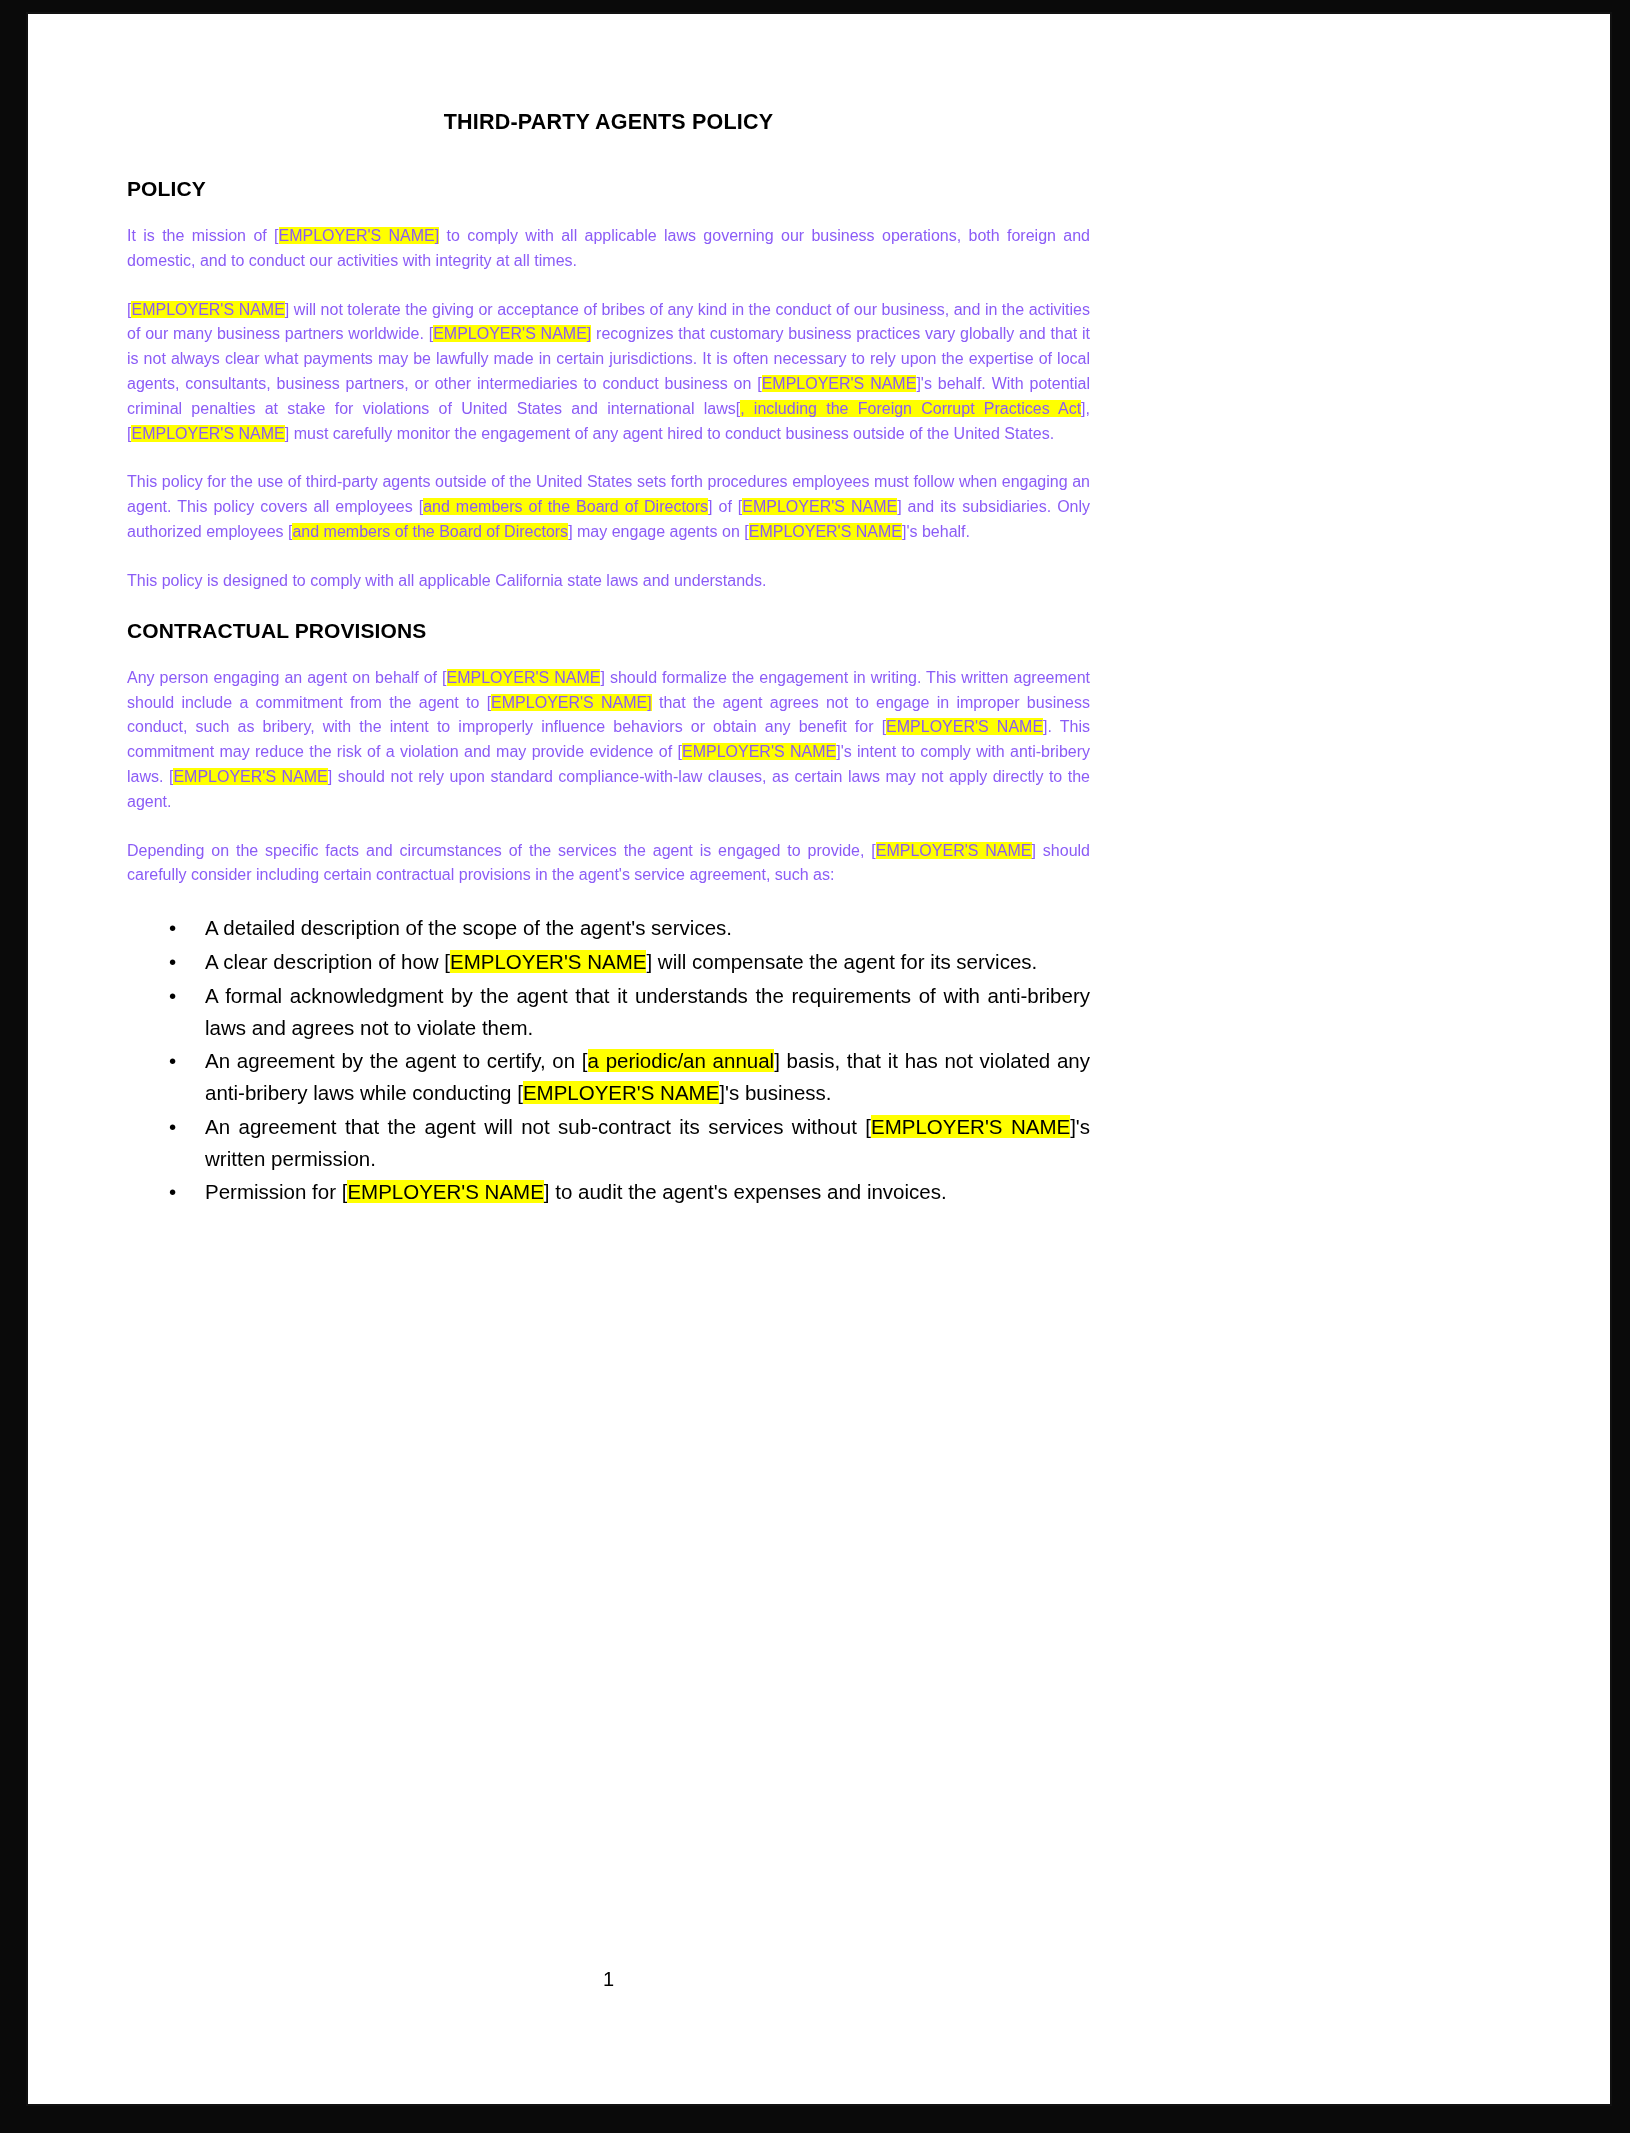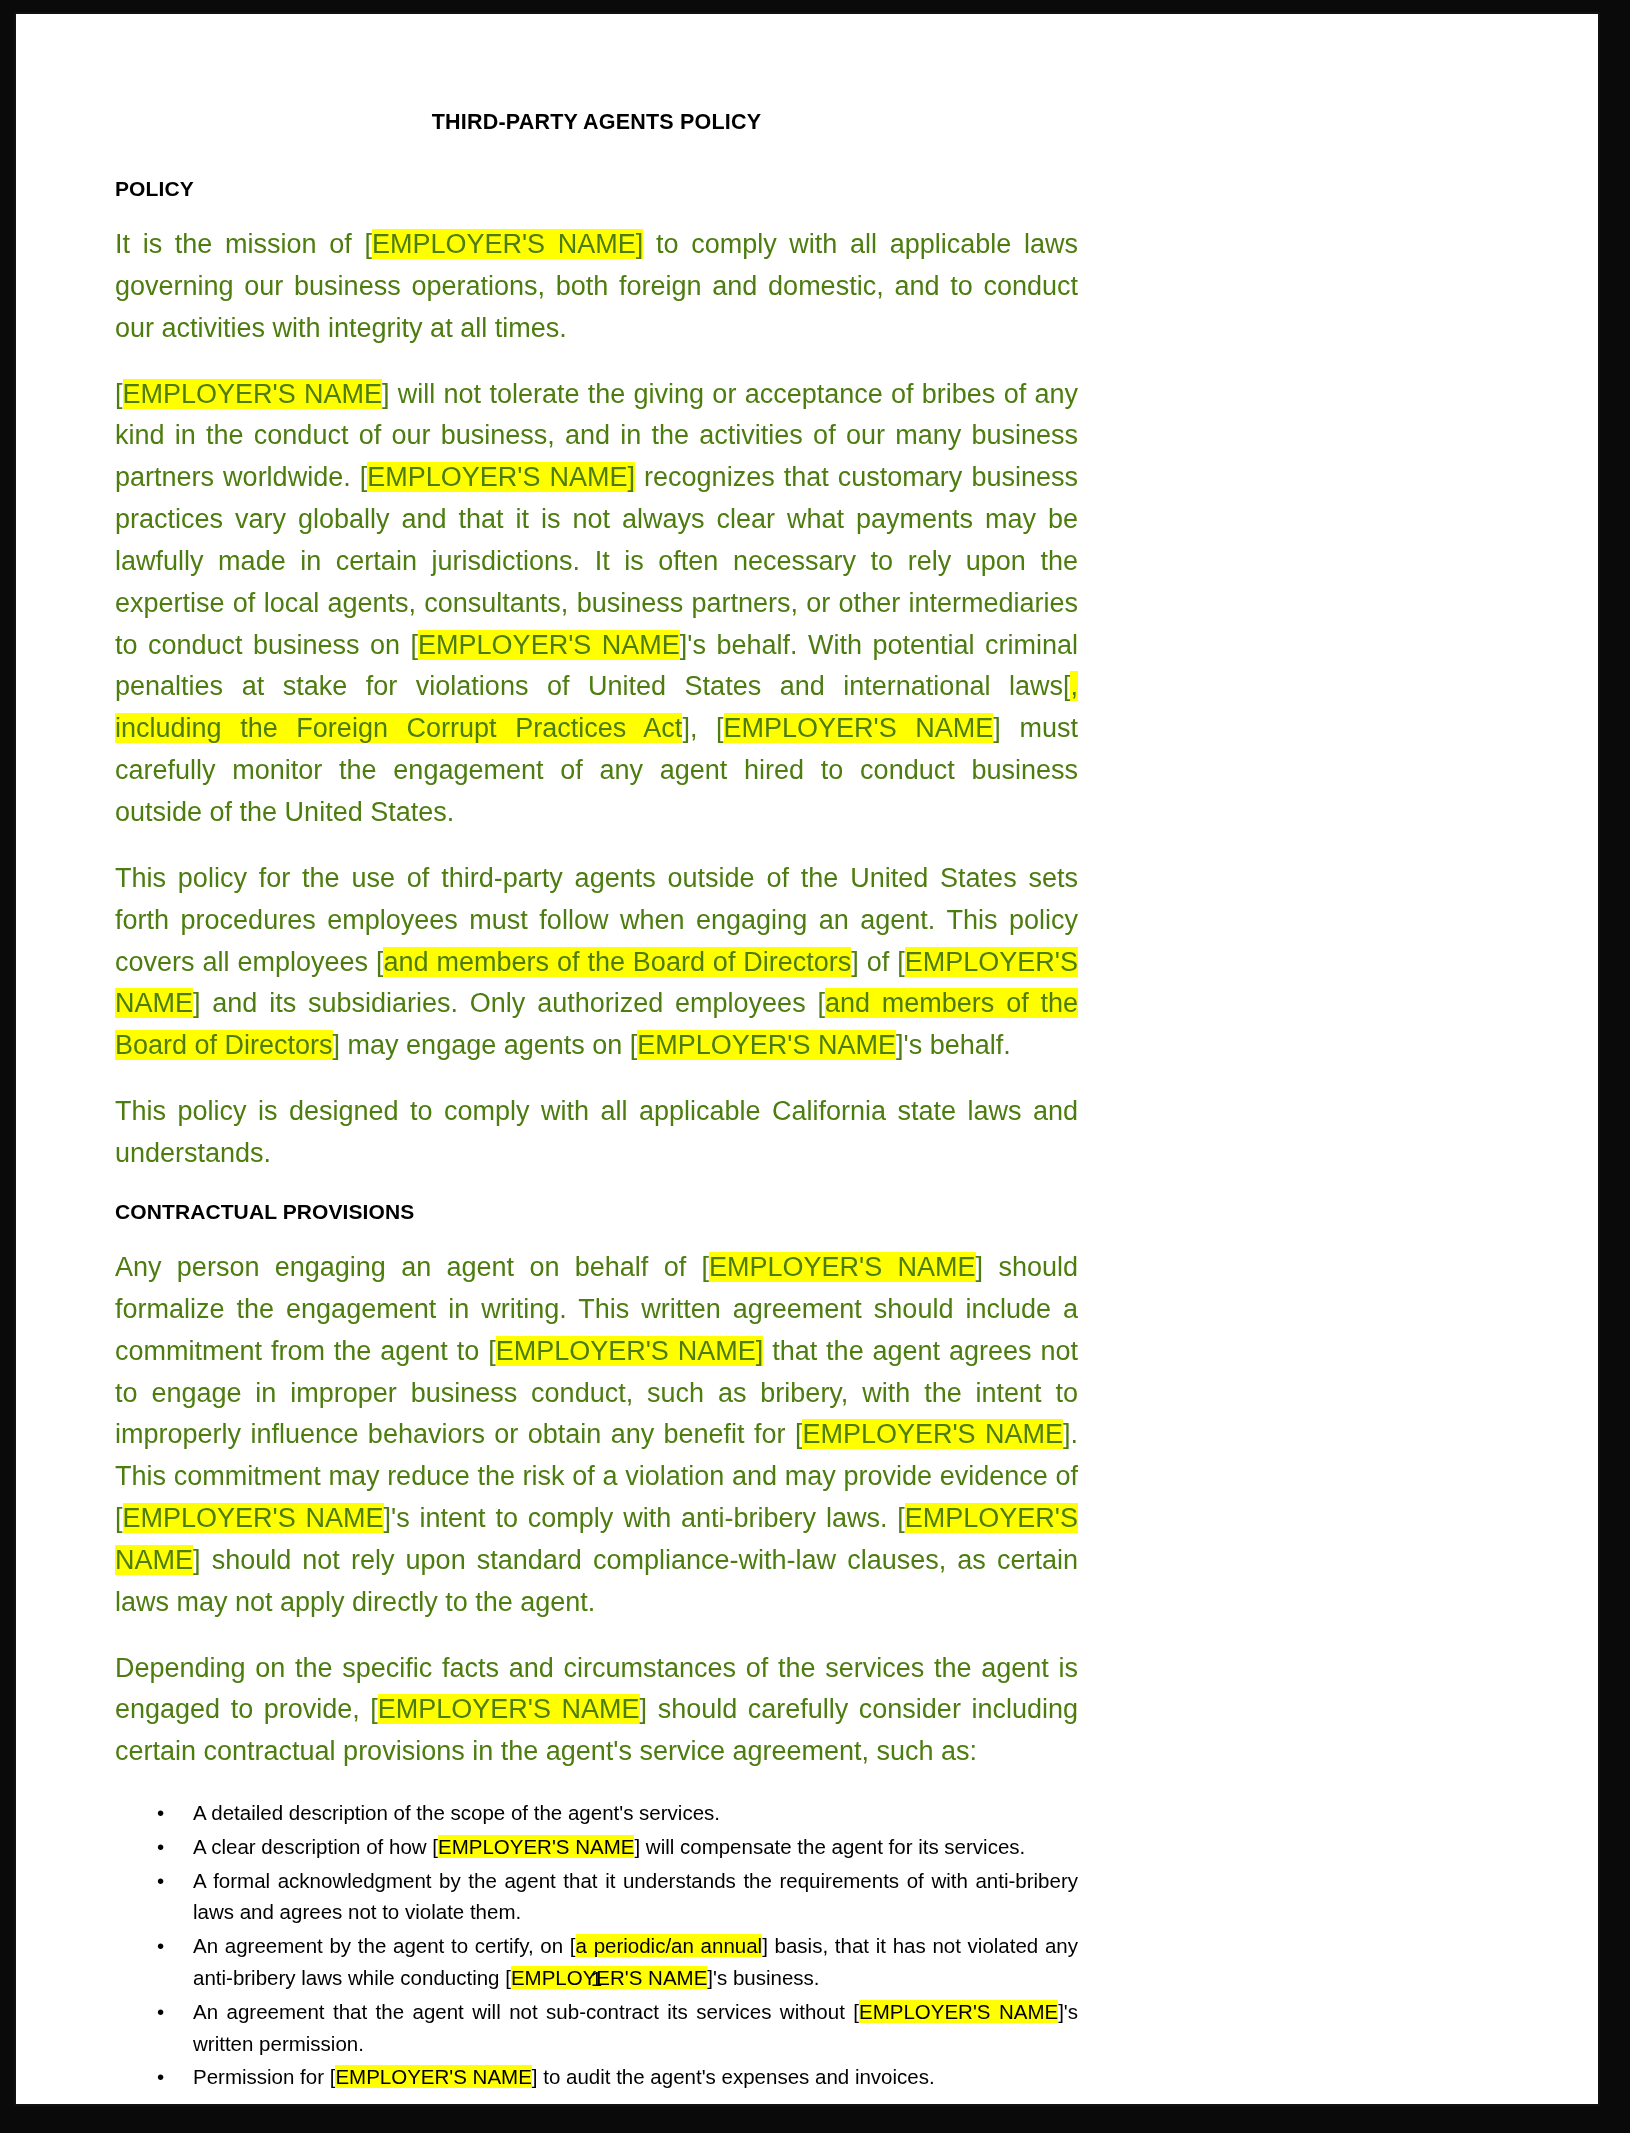--- a/index.html
+++ b/index.html
@@ -19,21 +19,21 @@
     position: absolute;
     left: 0;
     top: 0;
     width: 1630px;
     height: 2133px;
     background: #0a0a0a;
     box-sizing: border-box;
   }
   .page-sheet {
     position: absolute;
-    left: 14px;
+    left: 26px;
     top: 12px;
     width: 1586px;
     height: 2094px;
     background: #ffffff;
     box-sizing: border-box;
     border: 2px solid #111111;
   }
 
   
   .doc-body {
@@ -58,23 +58,23 @@
     font-size: 21px;
     font-weight: bold;
     color: #000000;
     margin: 0 0 22px 0;
     line-height: 1.25;
     letter-spacing: 0.1px;
   }
   .section-heading.tight-top { margin-top: 22px; }
 
   p.para {
-    font-size: 27px;
+    font-size: 16px;
     line-height: 1.55;
-    color: #4d7c0f;
+    color: #8b5cf6;
     text-align: justify;
     text-justify: inter-word;
     margin: 0 0 24px 0;
     hyphens: none;
   }
   p.para:last-child { margin-bottom: 0; }
 
   
   .hl {
     background-color: #ffff00;

